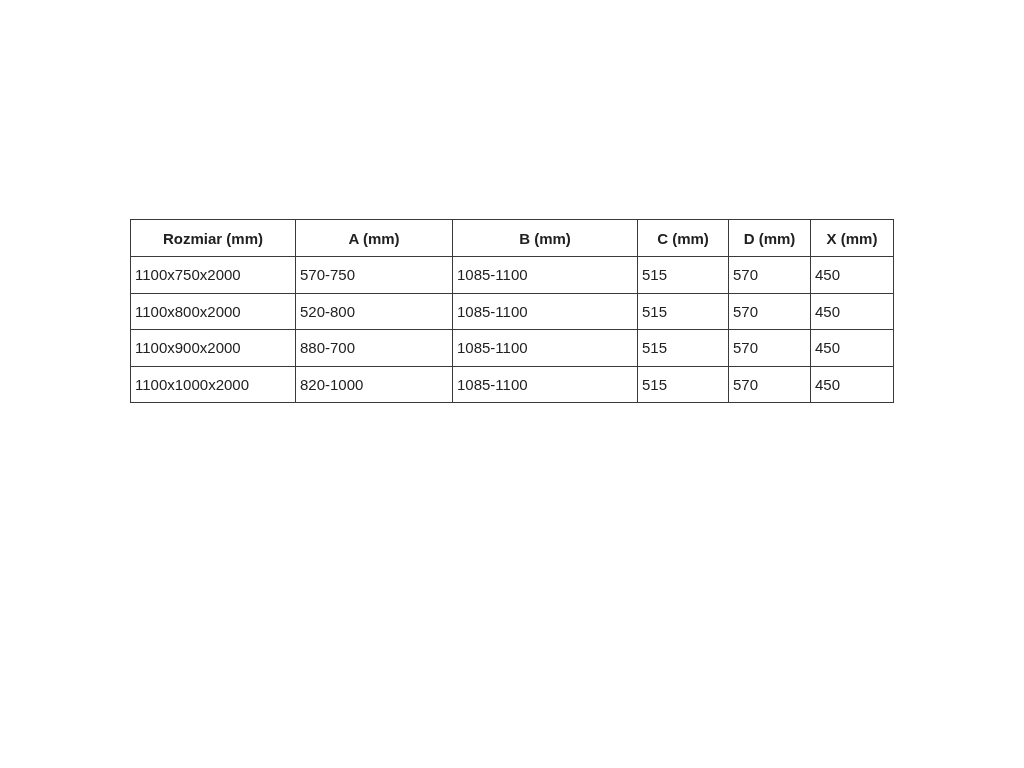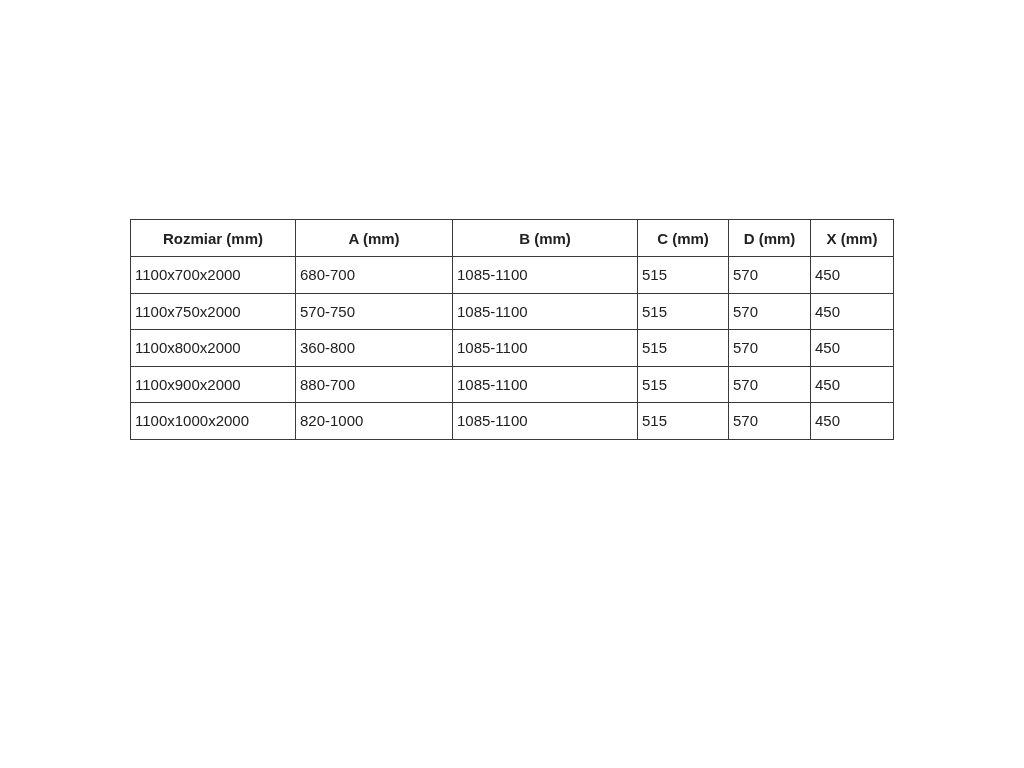--- a/index.html
+++ b/index.html
@@ -65,38 +65,30 @@
         <th>Rozmiar (mm)</th>
         <th>A (mm)</th>
         <th>B (mm)</th>
         <th>C (mm)</th>
         <th>D (mm)</th>
         <th>X (mm)</th>
       </tr>
     </thead>
     <tbody>
       <tr>
-        <td>1100x700x2000</td>
-        <td>680-700</td>
-        <td>1085-1100</td>
-        <td>515</td>
-        <td>570</td>
-        <td>450</td>
-      </tr>
-      <tr>
         <td>1100x750x2000</td>
         <td>570-750</td>
         <td>1085-1100</td>
         <td>515</td>
         <td>570</td>
         <td>450</td>
       </tr>
       <tr>
         <td>1100x800x2000</td>
-        <td>360-800</td>
+        <td>520-800</td>
         <td>1085-1100</td>
         <td>515</td>
         <td>570</td>
         <td>450</td>
       </tr>
       <tr>
         <td>1100x900x2000</td>
         <td>880-700</td>
         <td>1085-1100</td>
         <td>515</td>

